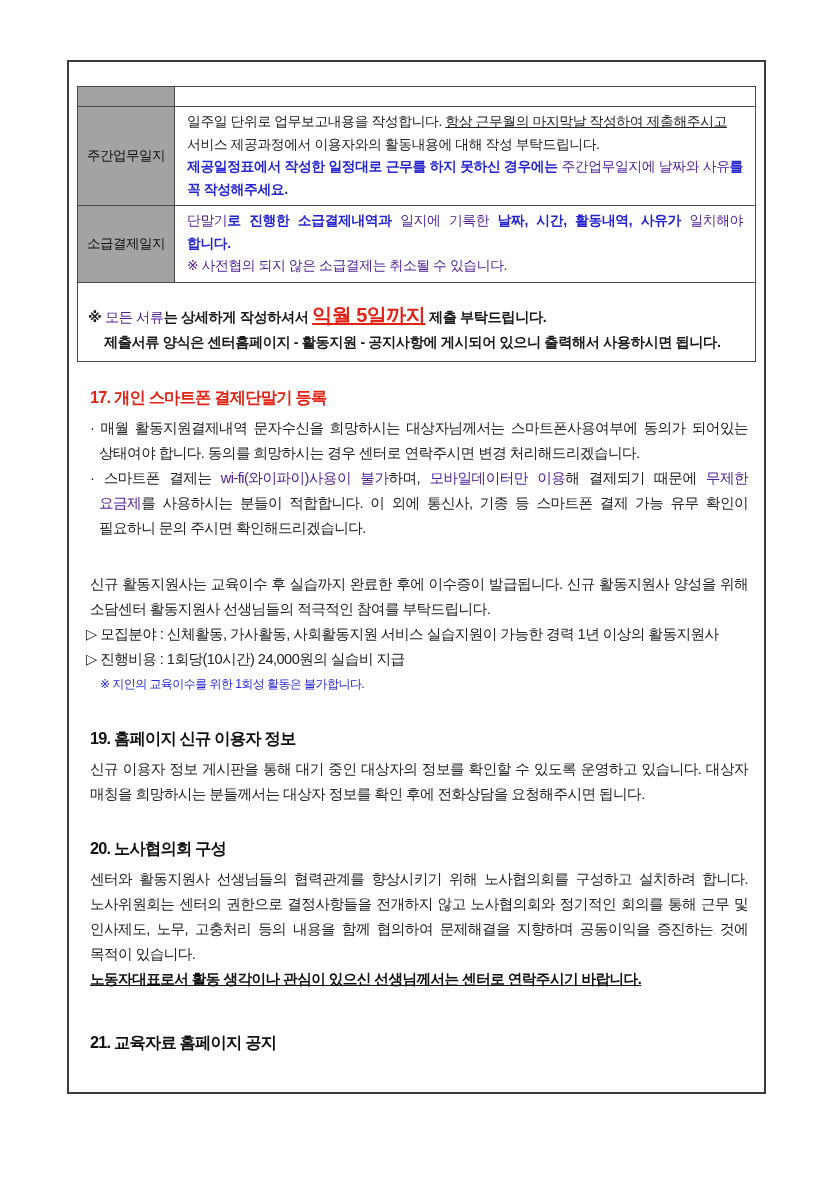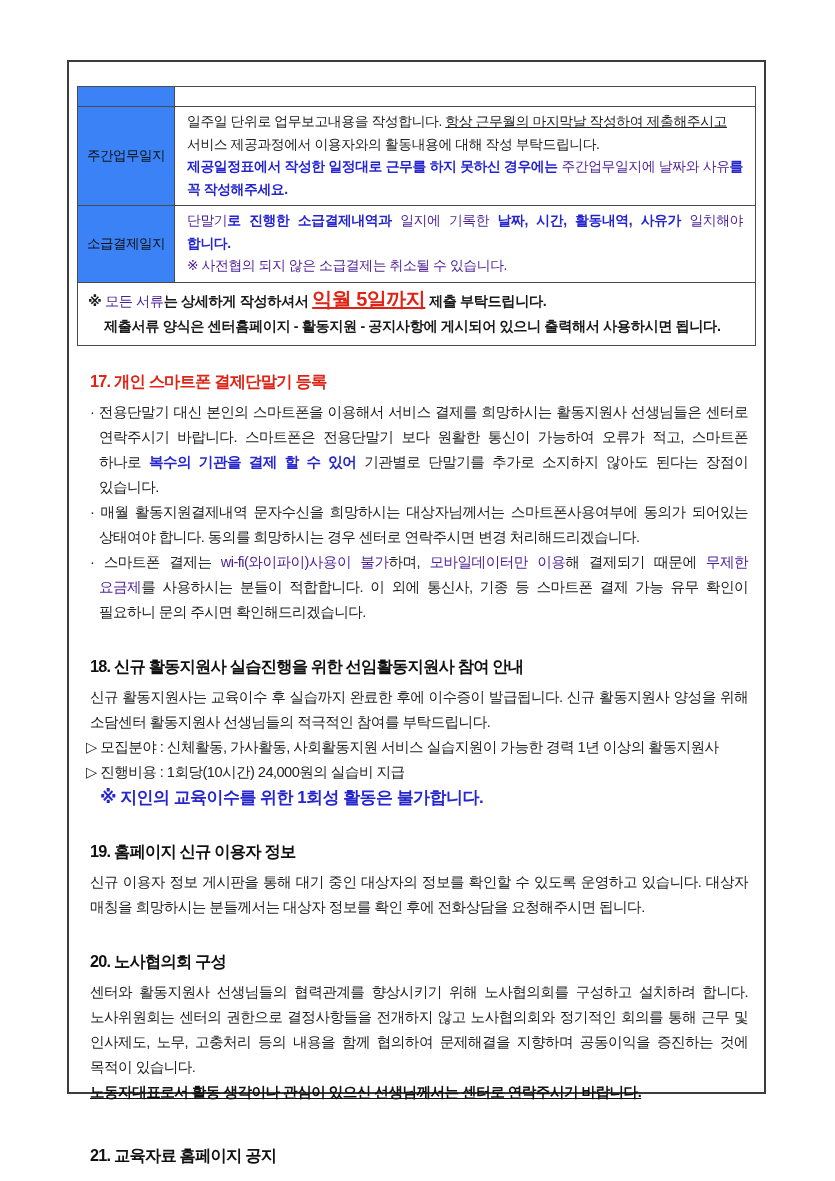--- a/index.html
+++ b/index.html
@@ -14,30 +14,30 @@
   }
   
   .doc-table{
     border-collapse:collapse;table-layout:fixed;
     margin:24px 0 0 8px;width:679px;
   }
   .doc-table td{
     border:1px solid #4a4a4a;vertical-align:middle;box-sizing:border-box;
   }
   .label-cell{
-    width:97px;background:#3b82f6;text-align:center;
+    width:97px;background:#a3a3a3;text-align:center;
     font-size:13.5px;color:#111;letter-spacing:-0.5px;
   }
   .content-cell{
     padding:4px 12px;font-size:13.8px;line-height:22.5px;
     letter-spacing:-0.4px;text-align:justify;word-break:keep-all;color:#222;
   }
   .row-empty td{height:20px;}
   .note-cell{
-    padding:3px 10px 7px 10px;font-size:14.2px;line-height:23px;
+    padding:19px 10px 7px 10px;font-size:14.2px;line-height:23px;
     font-weight:bold;letter-spacing:-0.4px;color:#1a1a1a;word-break:keep-all;
   }
   .note-line1{line-height:27px;}
   .note-line2{margin-left:16px;}
   
   .red{color:#4c1d95;font-weight:normal;}
   .blue{color:#2525d0;font-weight:bold;}
   .u{text-decoration:underline;}
   .big-red{
     color:#e02315;font-weight:bold;font-size:20px;
@@ -51,22 +51,22 @@
     color:#111;margin:0 0 7px 0;
   }
   .section-title.red-title{color:#e02315;}
   .para{
     font-size:14.6px;line-height:25px;letter-spacing:-0.55px;
     text-align:justify;word-break:keep-all;color:#222;margin:0;
   }
   .bullet{padding-left:9px;text-indent:-9px;}
   .tri{padding-left:22px;text-indent:-26px;text-align:left;}
   .note-blue{
-    margin-left:10px;color:#2525d0;font-weight:bold;
-    font-size:17px;line-height:25px;letter-spacing:-0.55px;
+    margin-left:10px;color:#2525d0;font-weight:normal;
+    font-size:12px;line-height:25px;letter-spacing:-0.55px;
   }
   .bold-underline{font-weight:bold;text-decoration:underline;color:#111;}
   a.doc-link{color:#2a3cd6;text-decoration:underline;cursor:pointer;}
   .s21{margin-bottom:0;}
 </style>
 </head>
 <body>
 
 <div class="page-border">
 
@@ -106,27 +106,25 @@
           <div class="note-line2">제출서류 양식은 센터홈페이지 - 활동지원 - 공지사항에 게시되어 있으니 출력해서 사용하시면 됩니다.</div>
         </td>
       </tr>
     </tbody>
   </table>
 
   <div class="sections">
 
     <div class="section">
       <p class="section-title red-title">17. 개인 스마트폰 결제단말기 등록</p>
-      <p class="para bullet"><span>· 전용단말기 대신 본인의 스마트폰을 이용해서 서비스 결제를 희망하시는 활동지원사 선생님들은 센터로 연락주시기 바랍니다. 스마트폰은 전용단말기 보다 원활한 통신이 가능하여 오류가 적고, 스마트폰 하나로 </span><span class="blue">복수의 기관을 결제 할 수 있어</span><span> 기관별로 단말기를 추가로 소지하지 않아도 된다는 장점이 있습니다.</span></p>
       <p class="para bullet">· 매월 활동지원결제내역 문자수신을 희망하시는 대상자님께서는 스마트폰사용여부에 동의가 되어있는 상태여야 합니다. 동의를 희망하시는 경우 센터로 연락주시면 변경 처리해드리겠습니다.</p>
       <p class="para bullet"><span>· 스마트폰 결제는 </span><span class="red">wi-fi(와이파이)사용이 불가</span><span>하며, </span><span class="red">모바일데이터만 이용</span><span>해 결제되기 때문에 </span><span class="red">무제한 요금제</span><span>를 사용하시는 분들이 적합합니다. 이 외에 통신사, 기종 등 스마트폰 결제 가능 유무 확인이 필요하니 문의 주시면 확인해드리겠습니다.</span></p>
     </div>
 
     <div class="section">
-      <p class="section-title">18. 신규 활동지원사 실습진행을 위한 선임활동지원사 참여 안내</p>
       <p class="para">신규 활동지원사는 교육이수 후 실습까지 완료한 후에 이수증이 발급됩니다. 신규 활동지원사 양성을 위해 소담센터 활동지원사 선생님들의 적극적인 참여를 부탁드립니다.</p>
       <p class="para tri">▷ 모집분야 : 신체활동, 가사활동, 사회활동지원 서비스 실습지원이 가능한 경력 1년 이상의 활동지원사</p>
       <p class="para tri">▷ 진행비용 : 1회당(10시간)  24,000원의 실습비 지급</p>
       <p class="para note-blue">※ 지인의 교육이수를 위한 1회성 활동은 불가합니다.</p>
     </div>
 
     <div class="section">
       <p class="section-title">19. 홈페이지 신규 이용자 정보</p>
       <p class="para">신규 이용자 정보 게시판을 통해 대기 중인 대상자의 정보를 확인할 수 있도록 운영하고 있습니다. 대상자 매칭을 희망하시는 분들께서는 대상자 정보를 확인 후에 전화상담을 요청해주시면 됩니다.</p>
     </div>

